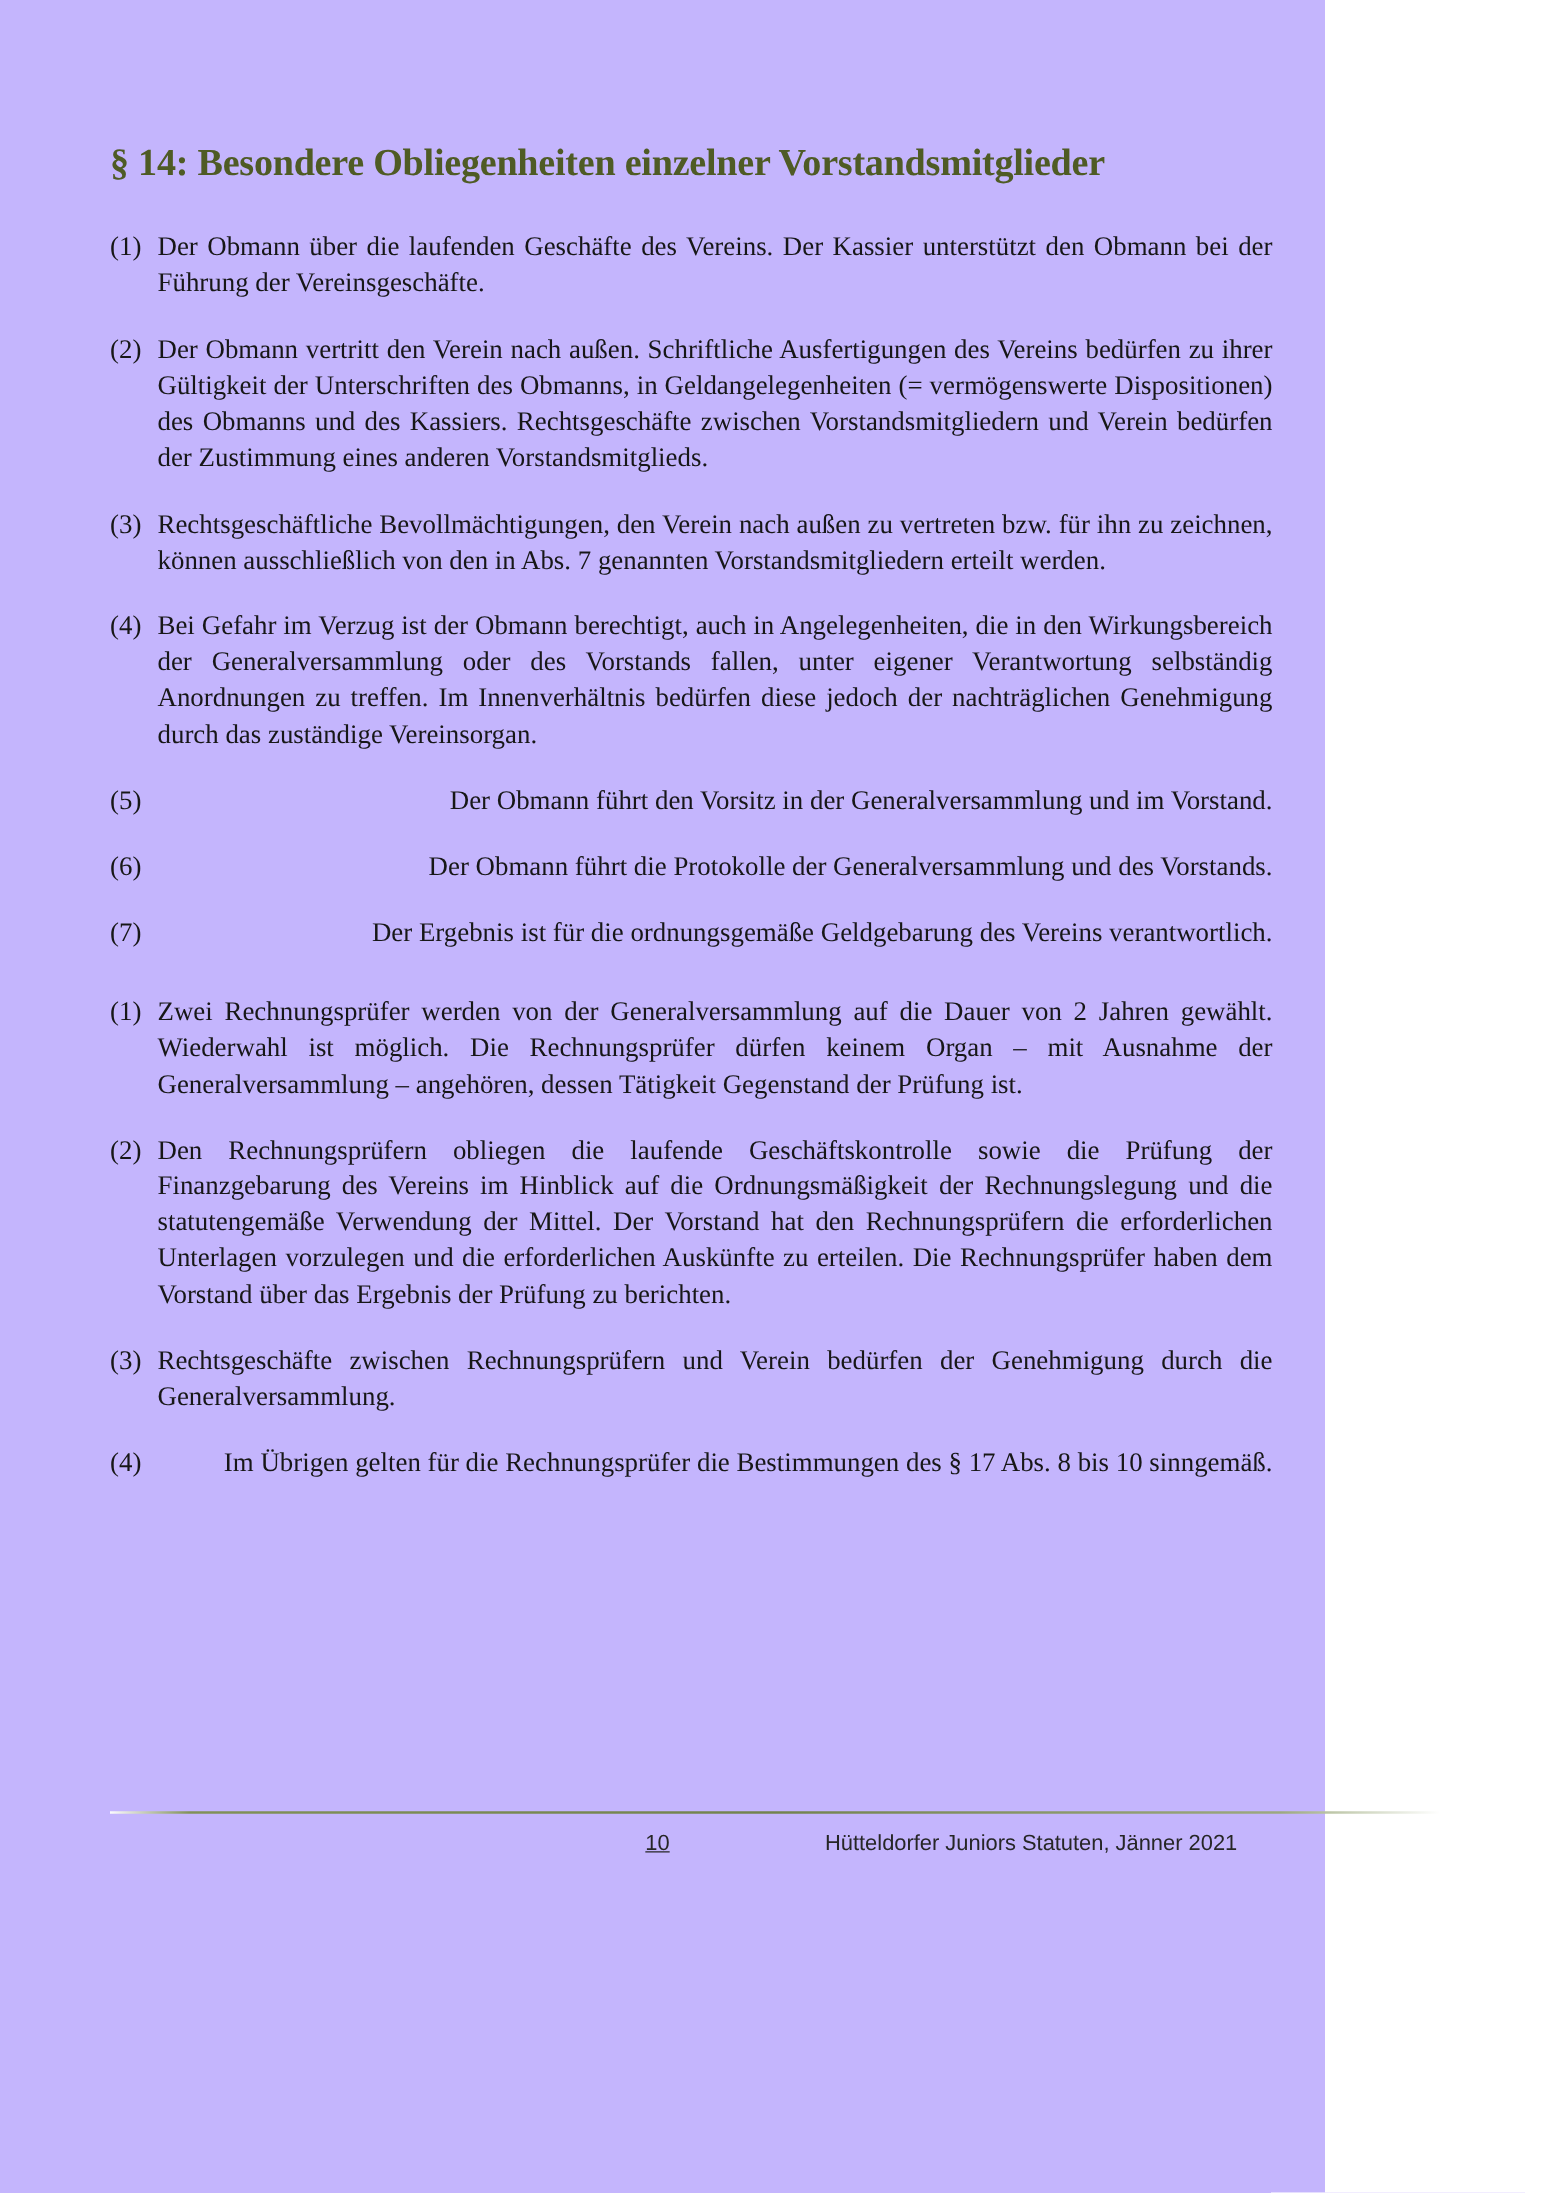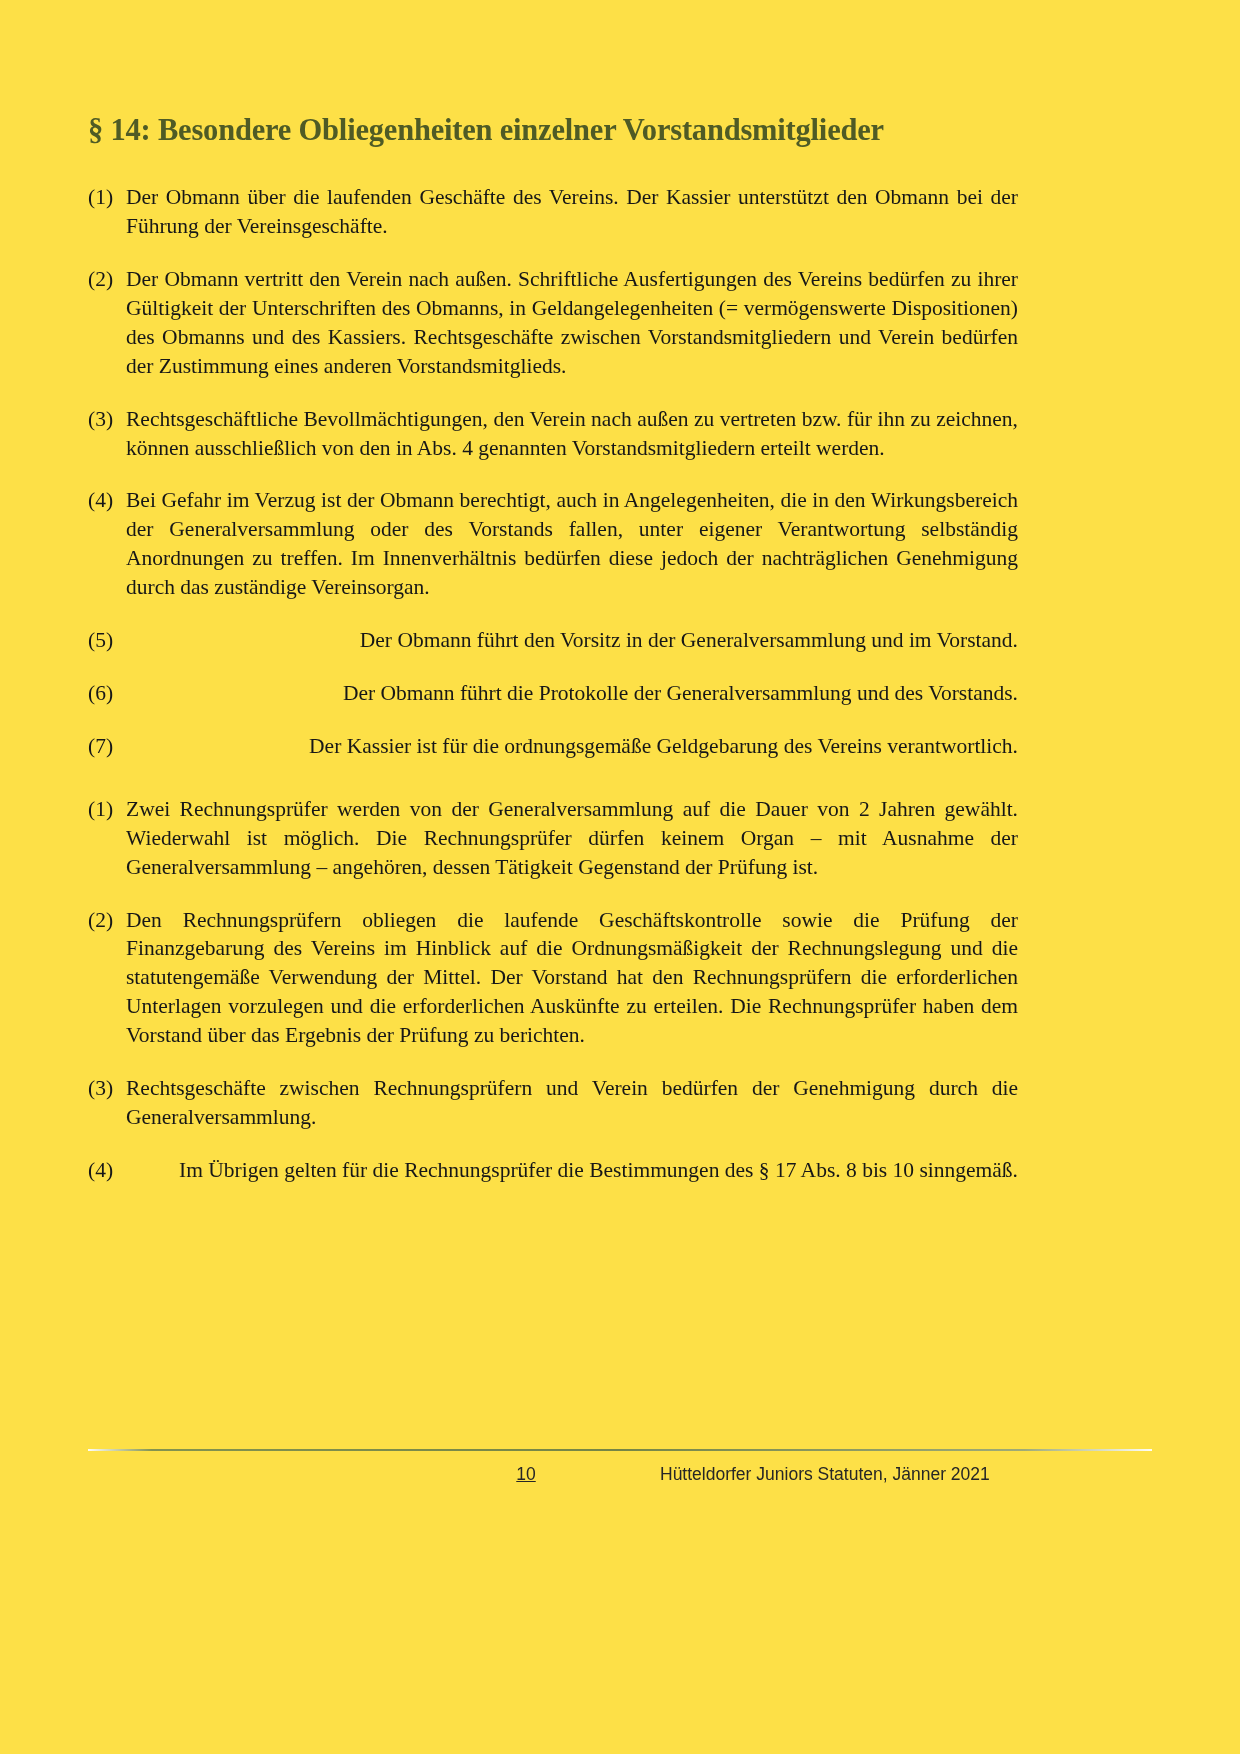--- a/index.html
+++ b/index.html
@@ -13,23 +13,23 @@
     font-family: "Liberation Serif", "DejaVu Serif", serif;
     color: #1a1a1a;
     position: relative;
     overflow: hidden;
   }
 
   .page {
     position: absolute;
     left: 0;
     top: 0;
-    width: 1240px;
+    width: 1060px;
     height: 1754px;
-    background: #fde047;
+    background: #c4b5fd;
   }
 
   .content {
     position: absolute;
     left: 88px;
     top: 112px;
     width: 930px;
   }
 
   h1.section-heading {
@@ -124,41 +124,41 @@
       <span class="clause-body">Der Obmann über die laufenden Geschäfte des Vereins. Der Kassier unterstützt den Obmann bei der Führung der Vereinsgeschäfte.</span>
     </div>
 
     <div class="clause">
       <span class="clause-num">(2)</span>
       <span class="clause-body">Der Obmann vertritt den Verein nach außen. Schriftliche Ausfertigungen des Vereins bedürfen zu ihrer Gültigkeit der Unterschriften des Obmanns, in Geldangelegenheiten (= vermögenswerte Dispositionen) des Obmanns und des Kassiers. Rechtsgeschäfte zwischen Vorstandsmitgliedern und Verein bedürfen der Zustimmung eines anderen Vorstandsmitglieds.</span>
     </div>
 
     <div class="clause">
       <span class="clause-num">(3)</span>
-      <span class="clause-body">Rechtsgeschäftliche Bevollmächtigungen, den Verein nach außen zu vertreten bzw. für ihn zu zeichnen, können ausschließlich von den in Abs. 4 genannten Vorstandsmitgliedern erteilt werden.</span>
+      <span class="clause-body">Rechtsgeschäftliche Bevollmächtigungen, den Verein nach außen zu vertreten bzw. für ihn zu zeichnen, können ausschließlich von den in Abs. 7 genannten Vorstandsmitgliedern erteilt werden.</span>
     </div>
 
     <div class="clause">
       <span class="clause-num">(4)</span>
       <span class="clause-body">Bei Gefahr im Verzug ist der Obmann berechtigt, auch in Angelegenheiten, die in den Wirkungsbereich der Generalversammlung oder des Vorstands fallen, unter eigener Verantwortung selbständig Anordnungen zu treffen. Im Innenverhältnis bedürfen diese jedoch der nachträglichen Genehmigung durch das zuständige Vereinsorgan.</span>
     </div>
 
     <div class="clause">
       <span class="clause-num">(5)</span>
       <span class="clause-body nojustify">Der Obmann führt den Vorsitz in der Generalversammlung und im Vorstand.</span>
     </div>
 
     <div class="clause">
       <span class="clause-num">(6)</span>
       <span class="clause-body nojustify">Der Obmann führt die Protokolle der Generalversammlung und des Vorstands.</span>
     </div>
 
     <div class="clause">
       <span class="clause-num">(7)</span>
-      <span class="clause-body nojustify">Der Kassier ist für die ordnungsgemäße Geldgebarung des Vereins verantwortlich.</span>
+      <span class="clause-body nojustify">Der Ergebnis ist für die ordnungsgemäße Geldgebarung des Vereins verantwortlich.</span>
     </div>
 
 
     <div class="clause first">
       <span class="clause-num">(1)</span>
       <span class="clause-body">Zwei Rechnungsprüfer werden von der Generalversammlung auf die Dauer von 2 Jahren gewählt. Wiederwahl ist möglich. Die Rechnungsprüfer dürfen keinem Organ – mit Ausnahme der Generalversammlung – angehören, dessen Tätigkeit Gegenstand der Prüfung ist.</span>
     </div>
 
     <div class="clause">
       <span class="clause-num">(2)</span>

